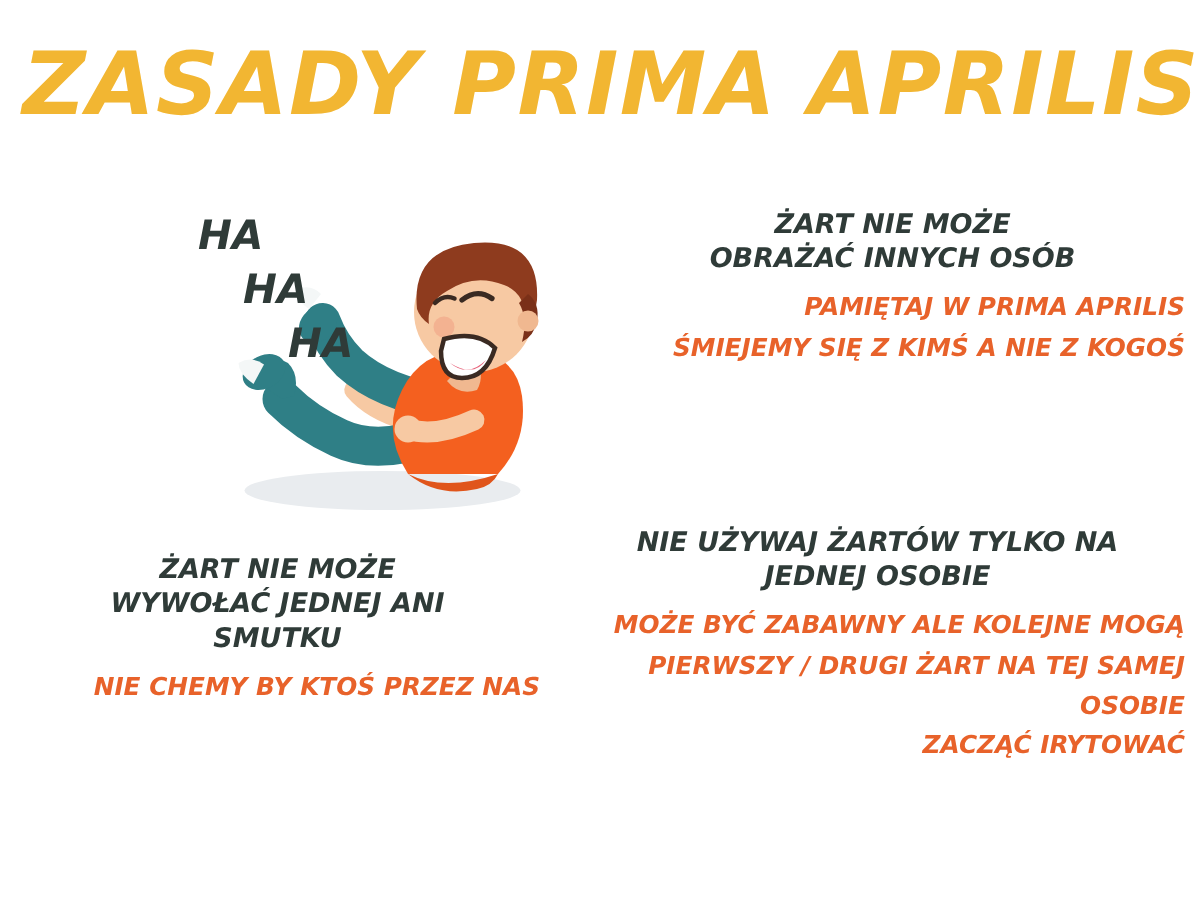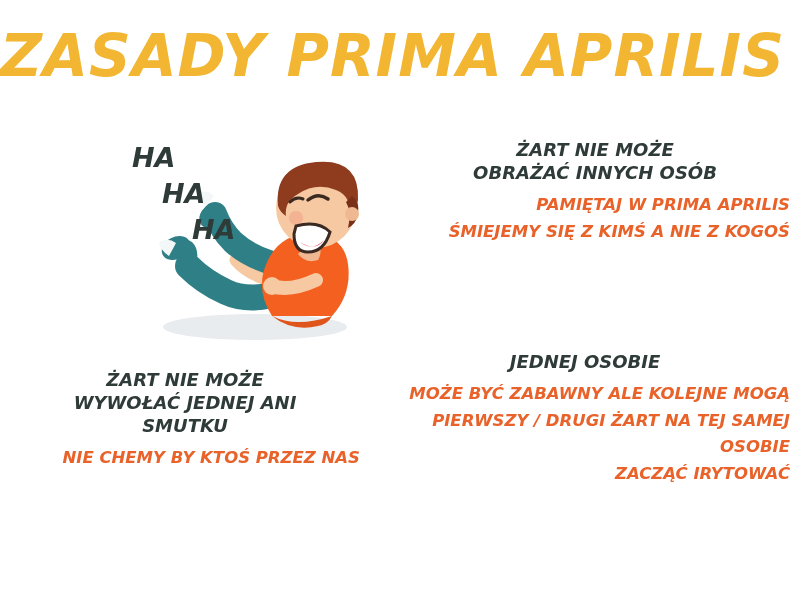--- a/index.html
+++ b/index.html
@@ -13,21 +13,21 @@
     position: relative;
     overflow: hidden;
     font-family: "Liberation Sans", sans-serif;
   }
 
   .title {
     position: absolute;
     top: 22px;
     left: 0;
     width: 800px;
-    text-align: left;
+    text-align: right;
     font-family: "DejaVu Sans", sans-serif;
     font-weight: bold;
     font-style: italic;
     font-size: 58px;
     letter-spacing: 1px;
     color: #f2b632;
     white-space: nowrap;
   }
 
   
@@ -162,20 +162,21 @@
     <div>SMUTKU</div>
   </div>
   <div class="gap-sm"></div>
   <div class="sub">
     <div>NIE CHEMY BY KTOŚ PRZEZ NAS</div>
   </div>
 </div>
 
 <div id="block-bottom-right">
   <div class="heading">
+    <div>NIE UŻYWAJ ŻARTÓW TYLKO NA</div>
     <div>JEDNEJ OSOBIE</div>
   </div>
   <div class="gap-sm"></div>
   <div class="sub">
     <div>MOŻE BYĆ ZABAWNY ALE KOLEJNE MOGĄ</div>
     <div>PIERWSZY / DRUGI ŻART NA TEJ SAMEJ OSOBIE</div>
     <div>ZACZĄĆ IRYTOWAĆ</div>
   </div>
 </div>
 

